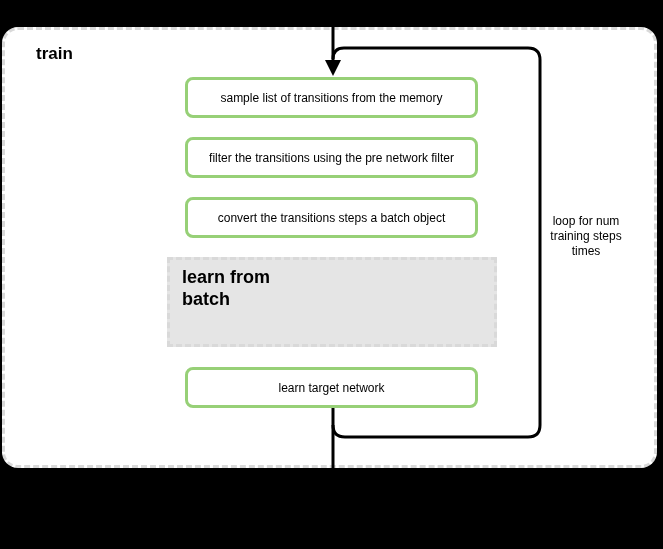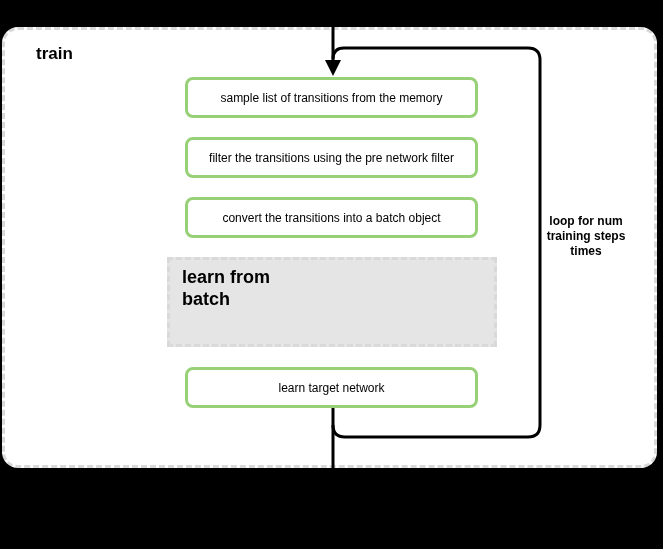--- a/index.html
+++ b/index.html
@@ -58,21 +58,21 @@
     padding: 6px 12px;
   }
   .subprocess-label {
     font-size: 18px; font-weight: bold; line-height: 22px;
     color: var(--text, #000);
     max-width: 115px;
   }
   .loop-annotation {
     position: absolute; left: 540px; top: 214px;
     width: 92px;
-    font-size: 12px; font-weight: bold; line-height: 15px;
+    font-size: 12px; font-weight: normal; line-height: 15px;
     text-align: center; color: var(--text, #000);
   }
 </style>
 </head>
 <body>
 
 <div class="stage">
 
   <div class="train-container"></div>
 
@@ -82,21 +82,21 @@
     <line class="stroke-line" x1="333" y1="0" x2="333" y2="62"></line>
     <polygon class="fill-shape" points="325,60 341,60 333,76"></polygon>
     <path class="stroke-line" d="M 333 59 Q 333 48 344 48 L 528 48 Q 540 48 540 60 L 540 425 Q 540 437 528 437 L 345 437 Q 333 437 333 425"></path>
     <line class="stroke-line" x1="333" y1="406" x2="333" y2="549"></line>
   </svg>
 
   <div class="flow-node node-2">filter the transitions using the pre network filter</div>
 
   <div class="flow-node node-1">sample list of transitions from the memory</div>
 
-  <div class="flow-node node-3">convert the transitions into a batch object</div>
+  <div class="flow-node node-3">convert the transitions steps a batch object</div>
 
   <div class="subprocess-box">
     <div class="subprocess-label">learn from batch</div>
   </div>
 
   <div class="flow-node node-final">learn target network</div>
 
   <div class="loop-annotation">loop for num training steps times</div>
 
 </div>

